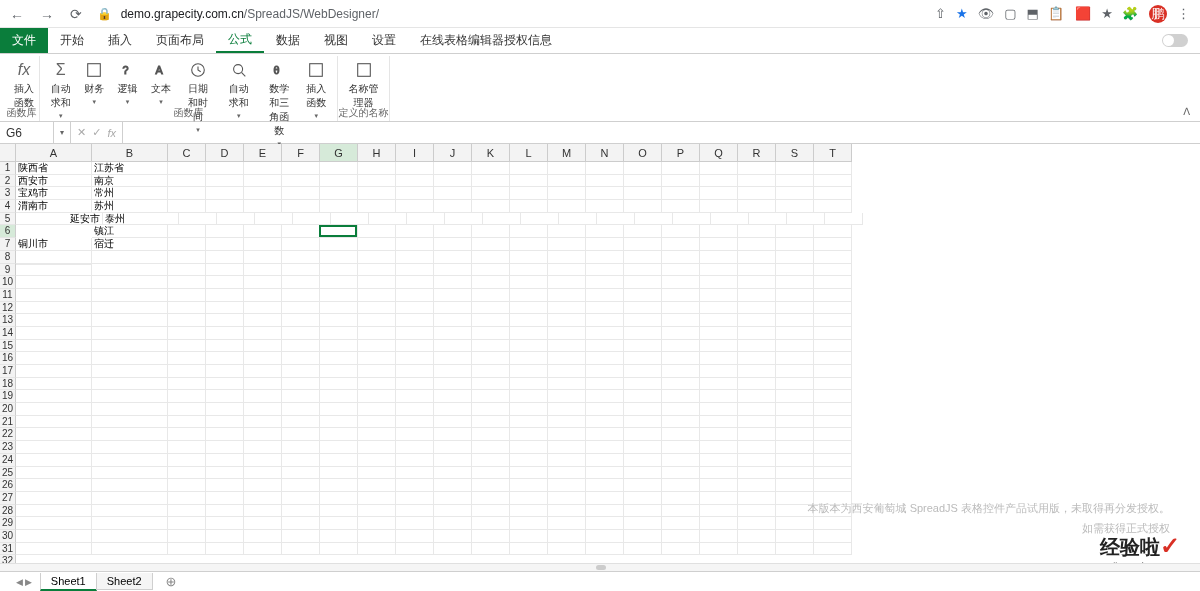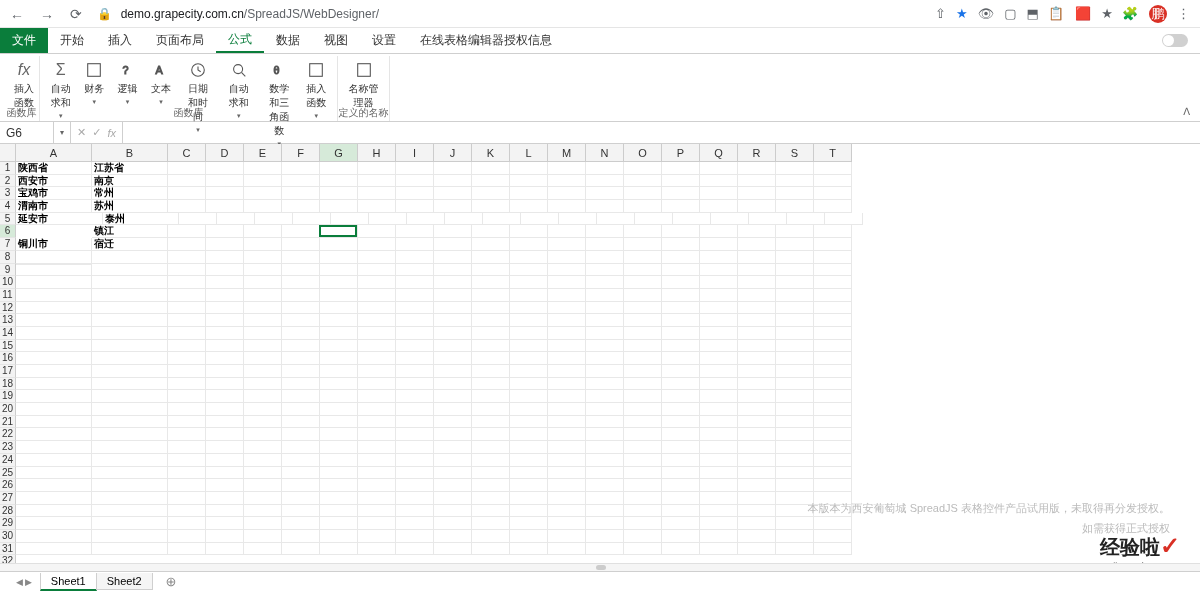--- a/index.html
+++ b/index.html
@@ -48,21 +48,21 @@
     
     .sheet-area { flex: 1; display: flex; flex-direction: column; overflow: hidden; position: relative; }
     .grid-container { display: flex; flex: 1; overflow: hidden; }
     .corner-cell { width: 16px; height: 18px; background: #f3f3f3; border-right: 1px solid #ccc; border-bottom: 1px solid #ccc; }
     .col-headers { display: flex; height: 18px; }
     .col-header { background: #f3f3f3; border-right: 1px solid #ccc; border-bottom: 1px solid #ccc; text-align: center; font-size: 11px; color: #333; line-height: 18px; flex-shrink: 0; }
     .col-header.selected { background: #d6ead9; }
     .row-headers { width: 16px; }
     .row-header { height: 12.7px; background: #f3f3f3; border-right: 1px solid #ccc; border-bottom: 1px solid #e5e5e5; text-align: center; font-size: 10px; color: #333; line-height: 12.7px; }
     .row-header.selected { background: #d6ead9; }
-    .cells { position: relative; flex: 1; font-weight: bold; }
+    .cells { position: relative; flex: 1; }
     .cell-row { display: flex; height: 12.7px; }
     .cell { border-right: 1px solid #e8e8e8; border-bottom: 1px solid #e8e8e8; font-size: 10px; padding: 0 2px; line-height: 12.7px; overflow: hidden; white-space: nowrap; flex-shrink: 0; color: #000; }
     .active-cell-border { position: absolute; border: 2px solid #0a7d3b; pointer-events: none; }
     .col-A { width: 76px; } .col-other { width: 38px; }
     
     
     .watermark { position: absolute; right: 30px; bottom: 52px; font-size: 11px; color: #bbb; text-align: right; line-height: 1.8; }
     .logo-badge { position: absolute; right: 20px; bottom: 20px; display: flex; flex-direction: column; align-items: center; }
     .logo-main { font-size: 20px; font-weight: bold; color: #222; font-family: "SimHei"; position: relative; }
     .logo-check { color: #d93025; font-size: 24px; }
@@ -380,21 +380,21 @@
           <div class="cell" style="width: 38px;"></div>
           <div class="cell" style="width: 38px;"></div>
           <div class="cell" style="width: 38px;"></div>
           <div class="cell" style="width: 38px;"></div>
           <div class="cell" style="width: 38px;"></div>
           <div class="cell" style="width: 38px;"></div>
           <div class="cell" style="width: 38px;"></div>
           <div class="cell" style="width: 38px;"></div>
         </div>
         <div class="cell-row">
-          <div class="cell" style="width: 87px;">延安市</div>
+          <div class="cell" style="width: 87px; text-align: right;">延安市</div>
           <div class="cell" style="width: 76px;">泰州</div>
           <div class="cell" style="width: 38px;"></div>
           <div class="cell" style="width: 38px;"></div>
           <div class="cell" style="width: 38px;"></div>
           <div class="cell" style="width: 38px;"></div>
           <div class="cell" style="width: 38px;"></div>
           <div class="cell" style="width: 38px;"></div>
           <div class="cell" style="width: 38px;"></div>
           <div class="cell" style="width: 38px;"></div>
           <div class="cell" style="width: 38px;"></div>

